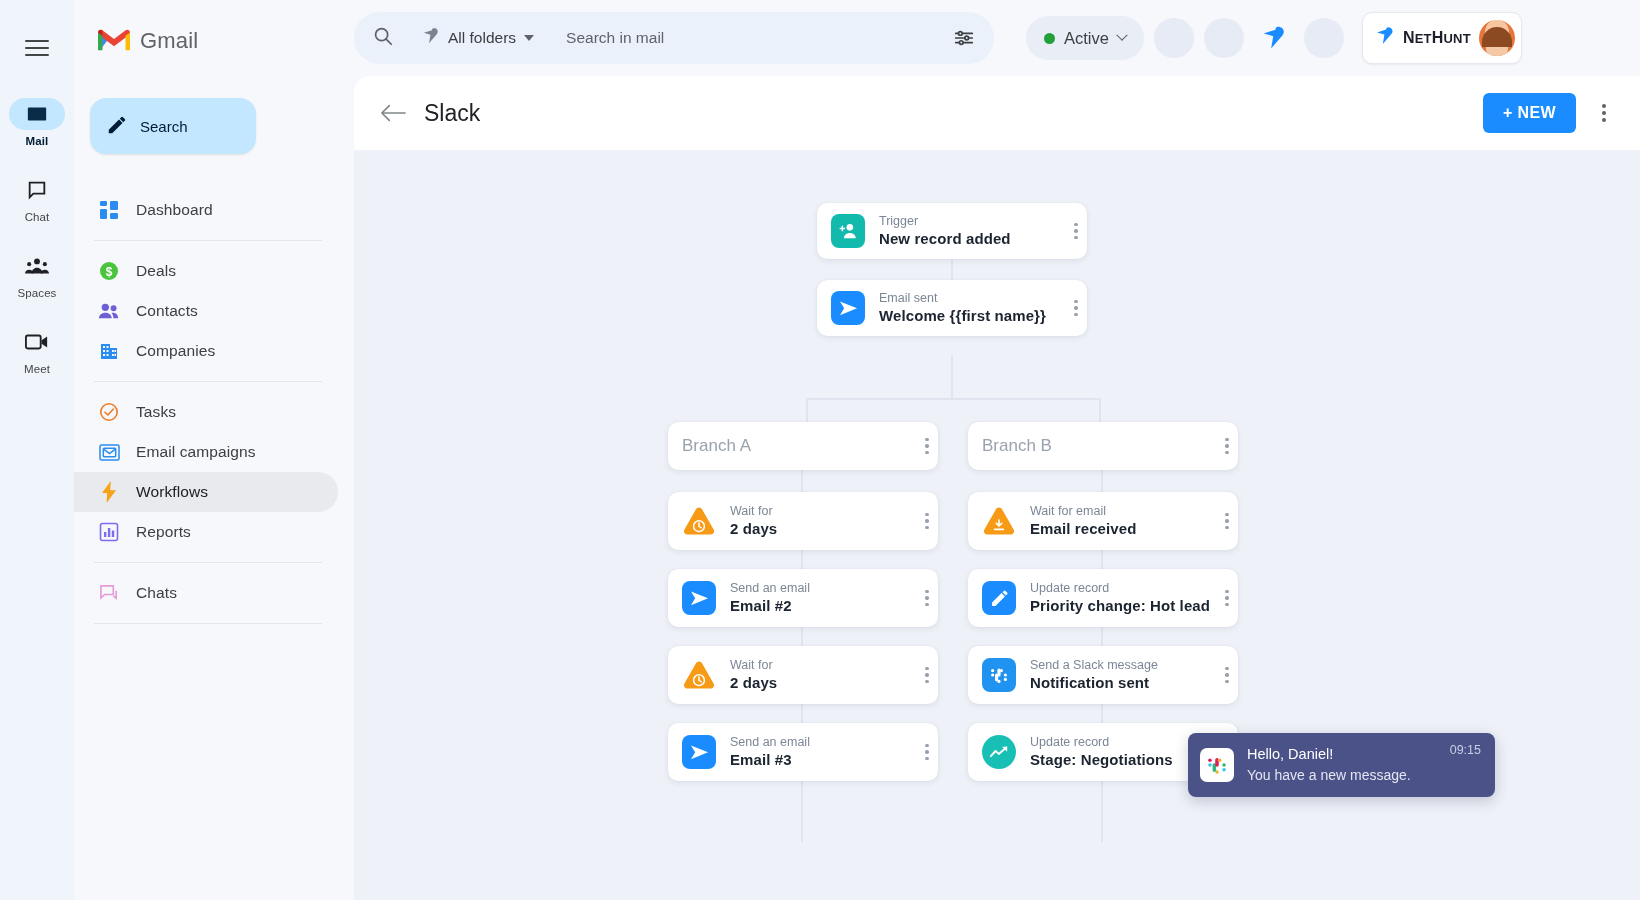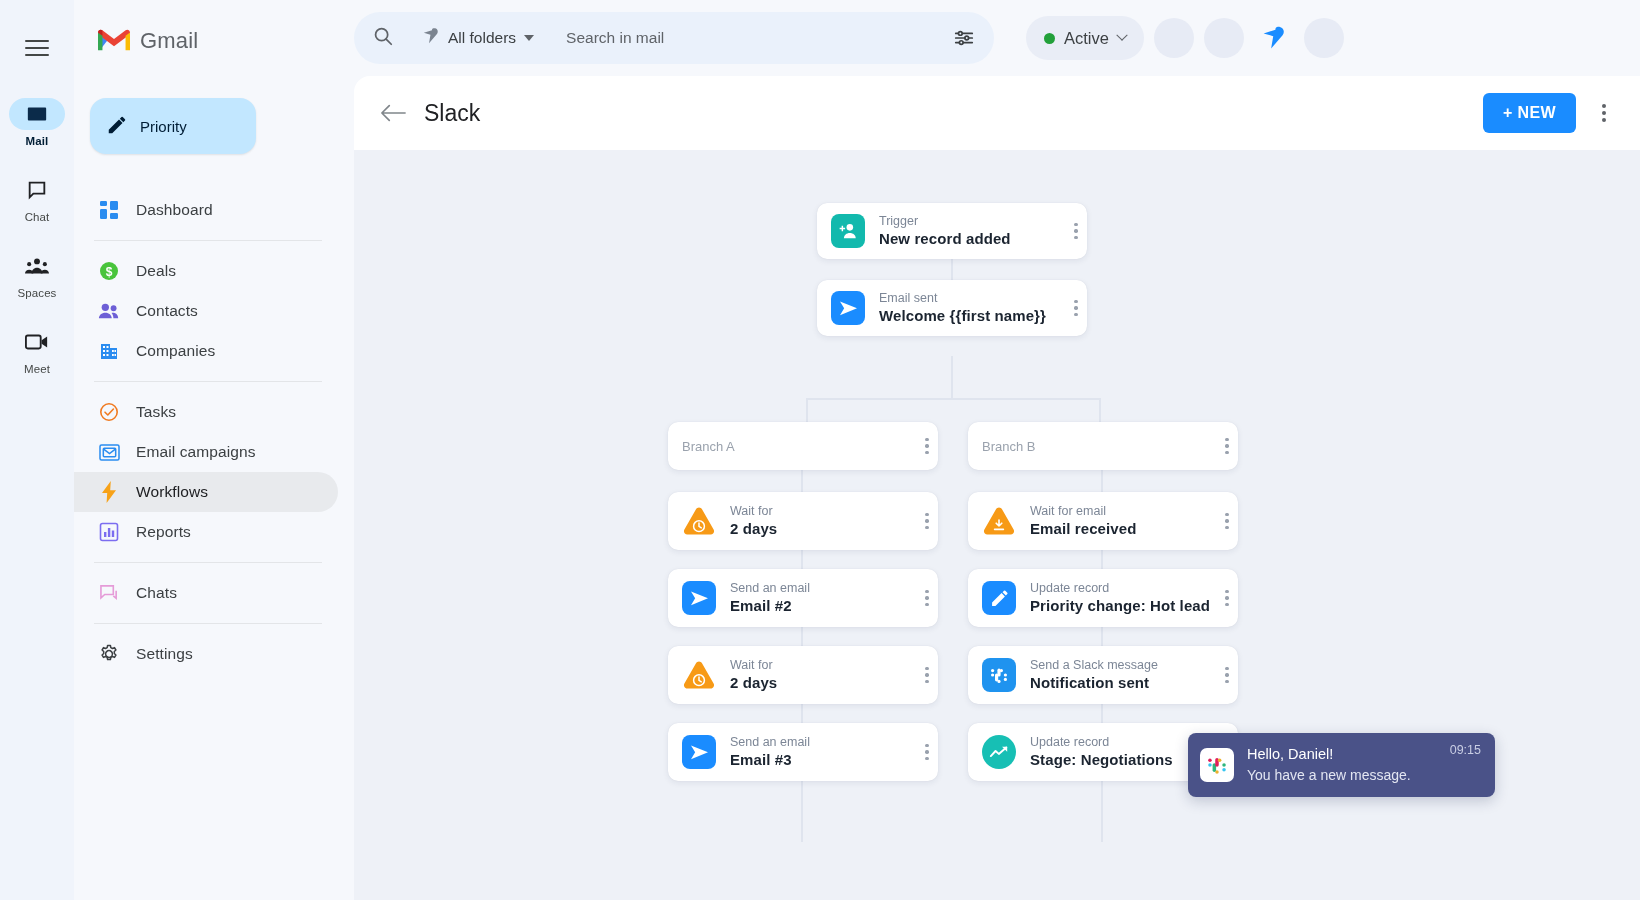--- a/index.html
+++ b/index.html
@@ -156,21 +156,21 @@
     cursor: pointer;
   }
   .node-ico { width: 34px; height: 34px; flex: 0 0 34px; display: flex; align-items: center; justify-content: center; }
   .node-body { margin-left: 14px; flex: 1; min-width: 0; }
   .node-sub { font-size: 12.5px; color: #7c8696; line-height: 1.3; }
   .node-title { font-size: 15px; color: #1b2430; font-weight: 700; line-height: 1.35; letter-spacing: .1px; }
   .node-kebab { width: 22px; display: flex; flex-direction: column; align-items: center; cursor: pointer; }
   .node-kebab i { width: 3.4px; height: 3.4px; border-radius: 50%; background: #99a1ad; margin: 1.6px 0; display: block; }
 
   .branch-node { align-items: center; }
-  .branch-label { font-size: 13px; color: #9aa2ad; flex: 1; }
+  .branch-label { font-size: 17px; color: #9aa2ad; flex: 1; }
 
   .connector { position: absolute; background: #dfe4ee; }
 
   
   .tile { width: 34px; height: 34px; border-radius: 8px; display:flex; align-items:center; justify-content:center; }
   .tile.teal { background: #12b9ad; }
   .tile.blue { background: #1a8cff; }
   .tile.slack { background: #1f93ef; }
   .circle-teal { width: 34px; height: 34px; border-radius: 50%; background: #17bfb4; display:flex; align-items:center; justify-content:center; }
 
@@ -254,21 +254,21 @@
       </span>
       <span class="brand-text">Gmail</span>
     </div>
 
     <button class="compose">
       <span>
         <svg width="22" height="22" viewBox="0 0 24 24">
             <path fill="#001d35" d="M3 17.2V21h3.8L18 9.8 14.2 6 3 17.2zM20.7 7.1a1 1 0 0 0 0-1.4l-2.4-2.4a1 1 0 0 0-1.4 0l-1.8 1.8L18.9 9l1.8-1.9z"></path>
           </svg>
       </span>
-      <span class="compose-label">Priority</span>
+      <span class="compose-label">Search</span>
     </button>
 
     <div class="nav">
 
       <div class="nav-item">
         <span class="nav-icon">
           <svg width="20" height="20" viewBox="0 0 20 20">
             <rect x="1" y="1" width="7" height="5" rx="1.2" fill="#2a8cf0"></rect>
             <rect x="1" y="9" width="7" height="10" rx="1.2" fill="#2a8cf0"></rect>
             <rect x="11" y="1" width="8" height="9" rx="1.2" fill="#2a8cf0"></rect>
@@ -374,29 +374,20 @@
           <svg width="21" height="19" viewBox="0 0 22 20">
             <path fill="none" stroke="#e59bd8" stroke-width="1.7" d="M2 2h13v9H6l-4 3.6V2z"></path>
             <path fill="none" stroke="#e59bd8" stroke-width="1.7" d="M18 7v8l-3-2.6"></path>
           </svg>
         </span>
         <span class="nav-label">Chats</span>
       </div>
 
       <div class="nav-sep"></div>
 
-      <div class="nav-item">
-        <span class="nav-icon">
-          <svg width="20" height="20" viewBox="0 0 20 20">
-            <path fill="none" stroke="#3c4043" stroke-width="1.5" d="M10 6.6a3.4 3.4 0 1 0 0 6.8 3.4 3.4 0 0 0 0-6.8z"></path>
-            <path fill="none" stroke="#3c4043" stroke-width="1.5" stroke-linejoin="round" d="M8.6 1.4h2.8l.4 2.2 1.7.9 2-.9 1.4 2.4-1.6 1.5v2l1.6 1.5-1.4 2.4-2-.9-1.7.9-.4 2.2H8.6l-.4-2.2-1.7-.9-2 .9L3.1 11l1.6-1.5v-2L3.1 6l1.4-2.4 2 .9 1.7-.9.4-2.2z"></path>
-          </svg>
-        </span>
-        <span class="nav-label">Settings</span>
-      </div>
 
     </div>
   </div>
 
   <div class="main">
 
     <div class="topbar">
       <div class="search">
         <div class="search-left">
           <span>
@@ -434,20 +425,29 @@
 
       <div class="round-ph"></div>
       <div class="round-ph"></div>
       <div class="nh-mark">
         <svg width="26" height="26" viewBox="0 0 20 20">
             <path fill="#1a8cff" d="M12.6 1.4c-1 .3-1.6 1.2-1.5 2.2L2 6.5l7.4 2.1L7.8 18l8.8-10.2c1.9-2.2.8-5.6-2-6.3-.7-.2-1.4-.2-2 0z"></path>
           </svg>
       </div>
       <div class="round-ph"></div>
 
+      <div class="account">
+        <span>
+          <svg width="20" height="20" viewBox="0 0 20 20">
+              <path fill="#1a8cff" d="M12.6 1.4c-1 .3-1.6 1.2-1.5 2.2L2 6.5l7.4 2.1L7.8 18l8.8-10.2c1.9-2.2.8-5.6-2-6.3-.7-.2-1.4-.2-2 0z"></path>
+            </svg>
+        </span>
+        <span class="nh-logo-text"><span>N</span><span class="sm">ET</span><span>H</span><span class="sm">UNT</span></span>
+        <span class="avatar"></span>
+      </div>
     </div>
 
     <div class="panel">
       <div class="wf-header">
         <span class="back-arrow">
           <svg width="26" height="20" viewBox="0 0 28 20">
               <path d="M27 10H2M10 2L2 10l8 8" fill="none" stroke="#80868b" stroke-width="1.8" stroke-linecap="round" stroke-linejoin="round"></path>
             </svg>
         </span>
         <span class="wf-title">Slack</span>

